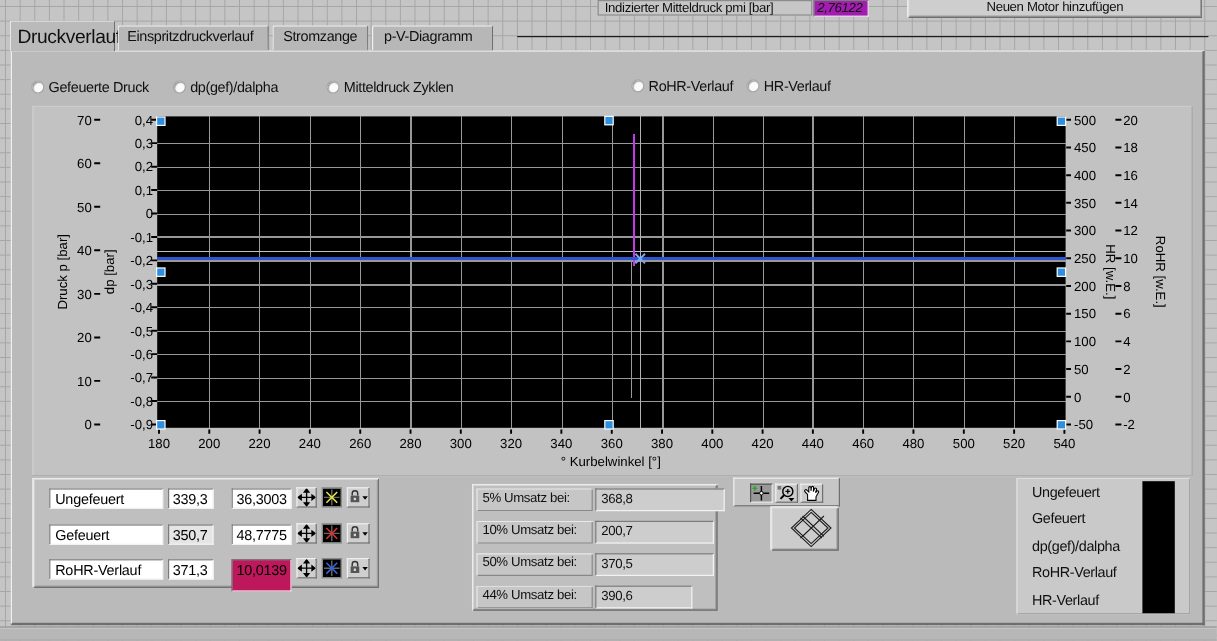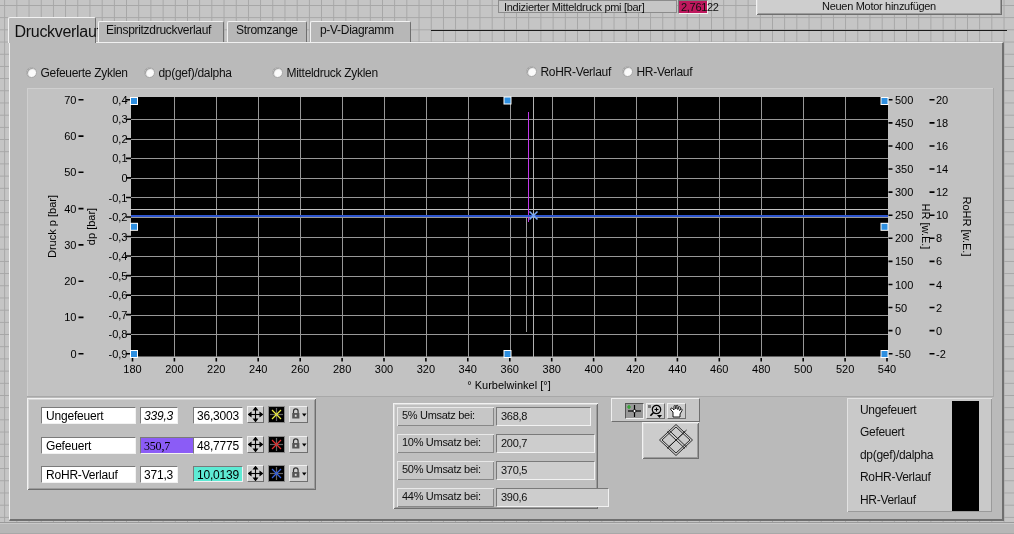--- a/index.html
+++ b/index.html
@@ -17,21 +17,21 @@
   border-right:1px solid #f2f2f2; border-bottom:1px solid #f2f2f2; }
 .txt { font-size:12px; color:#000; white-space:nowrap; letter-spacing:-0.2px; }
 .btxt { font-size:11px; color:#101010; white-space:nowrap; letter-spacing:-0.3px; }
 </style></head><body>
 
 <div class="abs" style="left:431px; top:29.5px; width:576px; height:1.6px; background:#1b1b1b;"></div>
 
 <div class="abs" style="left:498px; top:0; width:179px; height:13px; border:1px solid #8c8c8c; background:#c6c6c6;">
   <div class="btxt" style="position:absolute; left:5px; top:-0.5px;">Indizierter Mitteldruck pmi [bar]</div>
   </div>
-<div class="abs sunken" style="left:678px; top:0; width:30px; height:14px; background:#be185d;">
+<div class="abs sunken" style="left:678px; top:0; width:46px; height:14px; background:#a21caf;font-style:italic;">
   <div class="btxt" style="position:absolute; left:2px; top:0;">2,76122</div>
   </div>
 <div class="abs raised2" style="left:756px; top:-2px; width:246px; height:17px; background:#cecece; text-align:center;">
   <div class="btxt" style="margin-top:1.5px;">Neuen Motor hinzufügen</div>
   </div>
 
 <div class="abs" style="left:9px; top:42px; width:995px; height:479px; background:#bababa;
   border-top:1px solid #f0f0f0; border-left:1px solid #f0f0f0;
   border-right:2px solid #6f6f6f; border-bottom:2px solid #6f6f6f;"></div>
 
@@ -46,21 +46,21 @@
 <div class="abs" style="left:227px; top:21px; width:80px; height:21px; background:#b7b7b7;
   border-top:1.5px solid #f2f2f2; border-left:1.5px solid #f2f2f2; border-right:1.5px solid #6f6f6f;
   border-radius:2px 2px 0 0;"></div>
 <div class="btxt abs" style="left:236px; top:23px; font-size:12px;">Stromzange</div>
 <div class="abs" style="left:310px; top:21px; width:101px; height:21px; background:#b7b7b7;
   border-top:1.5px solid #f2f2f2; border-left:1.5px solid #f2f2f2; border-right:1.5px solid #6f6f6f;
   border-radius:2px 2px 0 0;"></div>
 <div class="btxt abs" style="left:320px; top:23px; font-size:12px;">p-V-Diagramm</div>
 
 <div class="abs" style="left:25.5px; top:67.0px; width:11px; height:11px; border-radius:50%; background:#fbfbfb; box-shadow: inset 1px 1px 1px #999; border:1px solid #a6a6a6;"></div>
-<div class="btxt abs" style="left:40.5px; top:65.5px; font-size:12px;">Gefeuerte Zyklen</div>
+<div class="btxt abs" style="left:40.5px; top:65.5px; font-size:12px;">Gefeuerte Druck</div>
 <div class="abs" style="left:143.5px; top:67.0px; width:11px; height:11px; border-radius:50%; background:#fbfbfb; box-shadow: inset 1px 1px 1px #999; border:1px solid #a6a6a6;"></div>
 <div class="btxt abs" style="left:158.5px; top:65.5px; font-size:12px;">dp(gef)/dalpha</div>
 <div class="abs" style="left:271.5px; top:67.0px; width:11px; height:11px; border-radius:50%; background:#fbfbfb; box-shadow: inset 1px 1px 1px #999; border:1px solid #a6a6a6;"></div>
 <div class="btxt abs" style="left:286.5px; top:65.5px; font-size:12px;">Mitteldruck Zyklen</div>
 <div class="abs" style="left:525.5px; top:66.0px; width:11px; height:11px; border-radius:50%; background:#fbfbfb; box-shadow: inset 1px 1px 1px #999; border:1px solid #a6a6a6;"></div>
 <div class="btxt abs" style="left:540.5px; top:64.5px; font-size:12px;">RoHR-Verlauf</div>
 <div class="abs" style="left:621.5px; top:66.0px; width:11px; height:11px; border-radius:50%; background:#fbfbfb; box-shadow: inset 1px 1px 1px #999; border:1px solid #a6a6a6;"></div>
 <div class="btxt abs" style="left:636.5px; top:64.5px; font-size:12px;">HR-Verlauf</div>
 
 <div class="abs" style="left:27px; top:88px; width:967px; height:309px; background:#c2c2c2;
@@ -162,21 +162,21 @@
 <rect x="503.5" y="350" width="8" height="8" fill="#ffffff"></rect>
 <rect x="504.5" y="351" width="6" height="6" fill="#2e8fe0"></rect>
 <rect x="880.5" y="350" width="8" height="8" fill="#ffffff"></rect>
 <rect x="881.5" y="351" width="6" height="6" fill="#2e8fe0"></rect>
 </svg></div>
 
 <div class="abs raised2" style="left:27px; top:398px; width:289px; height:92px; background:#bfbfbf;"></div>
 <div class="abs sunken" style="left:41px; top:407px; width:95px; height:17px; background:#fff;">
     <div class="txt" style="position:absolute; left:4px; top:1px;">Ungefeuert</div>
   </div>
-<div class="abs sunken" style="left:140px; top:407px; width:38px; height:17px; background:#fff;font-style:italic;">
+<div class="abs sunken" style="left:140px; top:407px; width:38px; height:17px; background:#fff;">
     <div class="txt" style="position:absolute; left:3px; top:1px;">339,3</div>
   </div>
 <div class="abs sunken" style="left:193px; top:407px; width:50px; height:17px; background:#fff;">
     <div class="txt" style="position:absolute; left:3px; top:1px;">36,3003</div>
   </div>
 <div class="abs raised" style="left:247px; top:406px; width:17px; height:17px; background:#cfcfcf; text-align:center;"><svg width="15" height="15" viewBox="0 0 15 15">
       <g stroke="#000" stroke-width="1.1" fill="#000">
 <line x1="7.5" y1="2.5" x2="7.5" y2="12.5"></line>
         <line x1="2.5" y1="7.5" x2="12.5" y2="7.5"></line>
 <path d="M7.5 0.5 L5.6 3 H9.4 Z"></path>
@@ -196,21 +196,21 @@
       <g>
 <path d="M3.5 6 V4.2 A2.3 2.3 0 0 1 8.1 4.2 V6" stroke="#333" stroke-width="1.2" fill="none"></path>
 <rect x="2.2" y="6" width="7.2" height="5.5" fill="#555"></rect>
 <rect x="4.8" y="7.8" width="1.8" height="2" fill="#ddd"></rect>
 <path d="M12 6.5 L16.5 6.5 L14.2 9.5 Z" fill="#000"></path>
       </g>
     </svg></div>
 <div class="abs sunken" style="left:41px; top:437px; width:95px; height:17px; background:#fff;">
     <div class="txt" style="position:absolute; left:4px; top:1px;">Gefeuert</div>
   </div>
-<div class="abs sunken" style="left:140px; top:437px; width:54px; height:17px; background:#8b5cf6;font-family:Liberation Serif, serif;">
+<div class="abs sunken" style="left:140px; top:437px; width:38px; height:17px; background:#e5e5e5;">
     <div class="txt" style="position:absolute; left:3px; top:1px;">350,7</div>
   </div>
 <div class="abs sunken" style="left:193px; top:437px; width:50px; height:17px; background:#fff;">
     <div class="txt" style="position:absolute; left:3px; top:1px;">48,7775</div>
   </div>
 <div class="abs raised" style="left:247px; top:436px; width:17px; height:17px; background:#cfcfcf; text-align:center;"><svg width="15" height="15" viewBox="0 0 15 15">
       <g stroke="#000" stroke-width="1.1" fill="#000">
 <line x1="7.5" y1="2.5" x2="7.5" y2="12.5"></line>
         <line x1="2.5" y1="7.5" x2="12.5" y2="7.5"></line>
 <path d="M7.5 0.5 L5.6 3 H9.4 Z"></path>
@@ -233,21 +233,21 @@
 <rect x="4.8" y="7.8" width="1.8" height="2" fill="#ddd"></rect>
 <path d="M12 6.5 L16.5 6.5 L14.2 9.5 Z" fill="#000"></path>
       </g>
     </svg></div>
 <div class="abs sunken" style="left:41px; top:466px; width:95px; height:17px; background:#fff;">
     <div class="txt" style="position:absolute; left:4px; top:1px;">RoHR-Verlauf</div>
   </div>
 <div class="abs sunken" style="left:140px; top:466px; width:38px; height:17px; background:#fff;text-decoration:underline;">
     <div class="txt" style="position:absolute; left:3px; top:1px;">371,3</div>
   </div>
-<div class="abs sunken" style="left:193px; top:466px; width:50px; height:16px; background:#5eead4;">
+<div class="abs sunken" style="left:193px; top:466px; width:50px; height:27px; background:#be185d;">
     <div class="txt" style="position:absolute; left:3px; top:1px;">10,0139</div>
   </div>
 <div class="abs raised" style="left:247px; top:465px; width:17px; height:17px; background:#cfcfcf; text-align:center;"><svg width="15" height="15" viewBox="0 0 15 15">
       <g stroke="#000" stroke-width="1.1" fill="#000">
 <line x1="7.5" y1="2.5" x2="7.5" y2="12.5"></line>
         <line x1="2.5" y1="7.5" x2="12.5" y2="7.5"></line>
 <path d="M7.5 0.5 L5.6 3 H9.4 Z"></path>
         <path d="M7.5 14.5 L5.6 12 H9.4 Z"></path>
 <path d="M0.5 7.5 L3 5.6 V9.4 Z"></path>
         <path d="M14.5 7.5 L12 5.6 V9.4 Z"></path>
@@ -266,39 +266,39 @@
 <rect x="2.2" y="6" width="7.2" height="5.5" fill="#555"></rect>
 <rect x="4.8" y="7.8" width="1.8" height="2" fill="#ddd"></rect>
 <path d="M12 6.5 L16.5 6.5 L14.2 9.5 Z" fill="#000"></path>
       </g>
     </svg></div>
 
 <div class="abs raised2" style="left:393px; top:403px; width:205px; height:106px; background:#bfbfbf;"></div>
 <div class="abs" style="left:397px; top:407px; width:97px; height:18.5px; background:#c6c6c6; box-shadow: inset 1px 1px 0 #e8e8e8, inset -1px -1px 0 #888;">
     <div class="btxt" style="position:absolute; left:5px; top:1.5px;">5% Umsatz bei:</div>
   </div>
-<div class="abs sunken" style="left:496px; top:407px; width:95px; height:18.5px; background:#cdcdcd;">
+<div class="abs sunken" style="left:496px; top:407px; width:108px; height:18.5px; background:#cdcdcd;">
     <div class="btxt" style="position:absolute; left:4px; top:1.5px;">368,8</div>
   </div>
 <div class="abs" style="left:397px; top:434px; width:97px; height:18.5px; background:#c6c6c6; box-shadow: inset 1px 1px 0 #e8e8e8, inset -1px -1px 0 #888;">
     <div class="btxt" style="position:absolute; left:5px; top:1.5px;">10% Umsatz bei:</div>
   </div>
 <div class="abs sunken" style="left:496px; top:434px; width:99px; height:18.5px; background:#cdcdcd;">
     <div class="btxt" style="position:absolute; left:4px; top:1.5px;">200,7</div>
   </div>
 <div class="abs" style="left:397px; top:461px; width:97px; height:18.5px; background:#c6c6c6; box-shadow: inset 1px 1px 0 #e8e8e8, inset -1px -1px 0 #888;">
     <div class="btxt" style="position:absolute; left:5px; top:1.5px;">50% Umsatz bei:</div>
   </div>
 <div class="abs sunken" style="left:496px; top:461px; width:99px; height:18.5px; background:#cdcdcd;">
     <div class="btxt" style="position:absolute; left:4px; top:1.5px;">370,5</div>
   </div>
 <div class="abs" style="left:397px; top:488px; width:97px; height:18.5px; background:#c6c6c6; box-shadow: inset 1px 1px 0 #e8e8e8, inset -1px -1px 0 #888;">
     <div class="btxt" style="position:absolute; left:5px; top:1.5px;">44% Umsatz bei:</div>
   </div>
-<div class="abs sunken" style="left:496px; top:488px; width:113px; height:18.5px; background:#cdcdcd;">
+<div class="abs sunken" style="left:496px; top:488px; width:81px; height:18.5px; background:#cdcdcd;">
     <div class="btxt" style="position:absolute; left:4px; top:1.5px;">390,6</div>
   </div>
 
 <div class="abs raised" style="left:611px; top:398px; width:89px; height:24px; background:#c6c6c6;"></div>
 <div class="abs" style="left:625px; top:402.5px; width:19px; height:16.5px; background:#999999;
   border-top:1px solid #555; border-left:1px solid #555; border-right:1px solid #eee; border-bottom:1px solid #eee;"><svg width="17" height="14" viewBox="0 0 17 14">
       <g stroke="#000" stroke-width="1.2" fill="none">
 <line x1="8.5" y1="1" x2="8.5" y2="13"></line>
         <line x1="2" y1="7" x2="15" y2="7"></line>
       </g>

